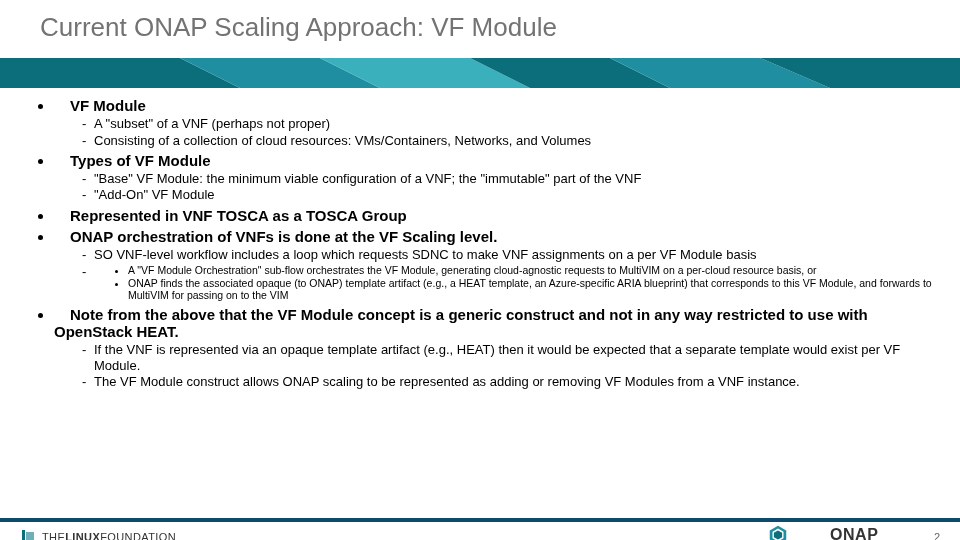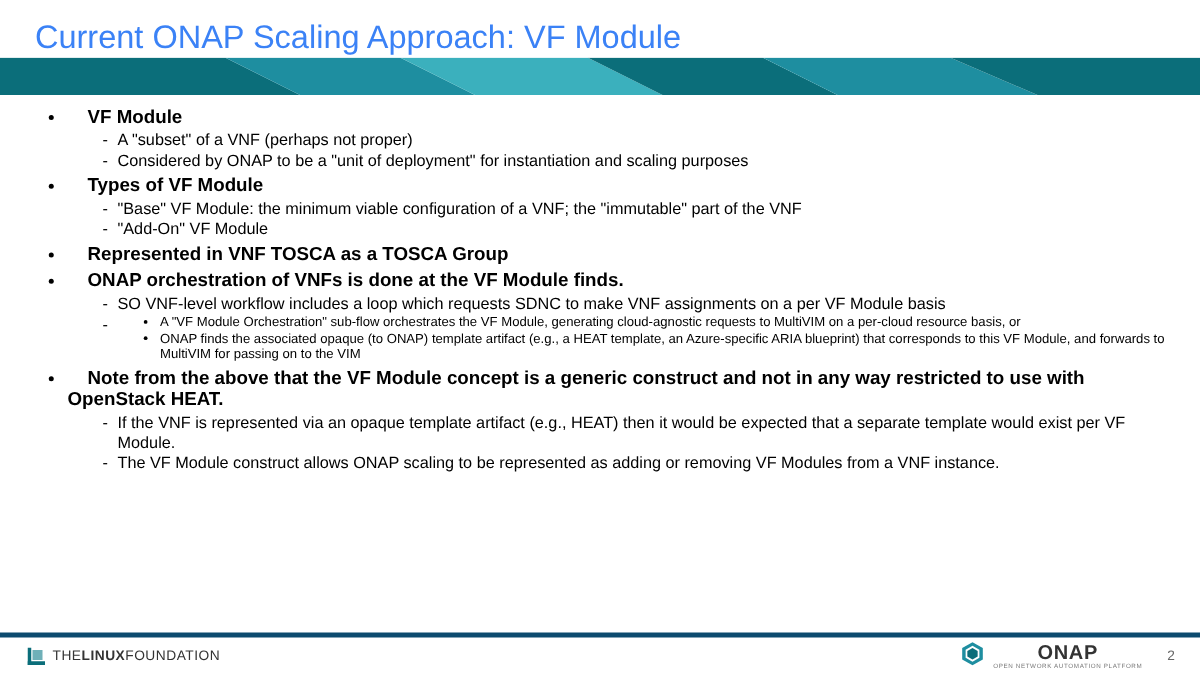--- a/index.html
+++ b/index.html
@@ -16,25 +16,25 @@
     position: relative;
     width: 960px;
     height: 540px;
   }
   .title-band {
     position: relative;
     height: 74px;
     background: #ffffff;
   }
   .title-band h1 {
-    margin: 0;
-    padding: 14px 0 0 28px;
+    margin: 12px;
+    padding: 0 0 0 28px;
     font-size: 26px;
     font-weight: 400;
-    color: #3b82f6;
+    color: #737373;
   }
   
   .geo {
     position: absolute;
     left: 0; right: 0;
     top: 46px;
     height: 30px;
     overflow: hidden;
   }
   .geo svg { width: 960px; height: 30px; display: block; }
@@ -151,38 +151,38 @@
     </div>
   </div>
 
   <div class="content">
     <ul class="l1">
 
       <li>
         <span class="txt">VF Module</span>
         <ul class="l2">
           <li>A "subset" of a VNF (perhaps not proper)</li>
-          <li>Considered by ONAP to be a "unit of deployment" for instantiation and scaling purposes</li>
+          <li>Consisting of a collection of cloud resources: VMs/Containers, Networks, and Volumes</li>
         </ul>
       </li>
 
       <li>
         <span class="txt">Types of VF Module</span>
         <ul class="l2">
           <li>"Base" VF Module: the minimum viable configuration of a VNF;  the "immutable" part of the VNF</li>
           <li>"Add-On" VF Module</li>
         </ul>
       </li>
 
       <li>
         <span class="txt">Represented in VNF TOSCA as a TOSCA Group</span>
       </li>
 
       <li>
-        <span class="txt">ONAP orchestration of VNFs is done at the VF Module finds.</span>
+        <span class="txt">ONAP orchestration of VNFs is done at the VF Scaling level.</span>
         <ul class="l2">
           <li>SO VNF-level workflow includes a loop which requests SDNC to make VNF assignments on a per VF Module basis</li>
           <li>
             <ul class="l3">
               <li>A "VF Module Orchestration" sub-flow orchestrates the VF Module, generating cloud-agnostic requests to MultiVIM on a per-cloud resource basis, or</li>
               <li>ONAP finds the associated opaque (to ONAP) template artifact (e.g., a HEAT template, an Azure-specific ARIA blueprint) that corresponds to this VF Module, and forwards to MultiVIM for passing on to the VIM</li>
             </ul>
           </li>
         </ul>
       </li>

